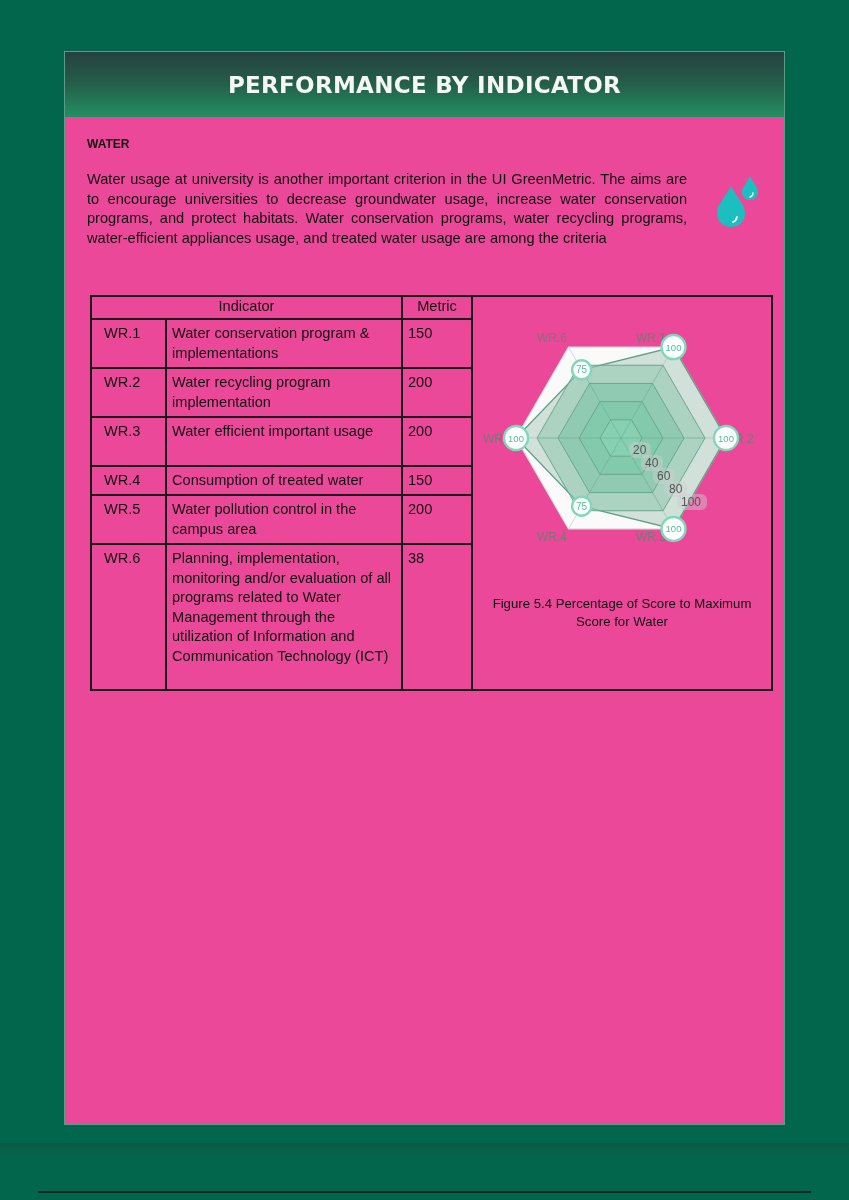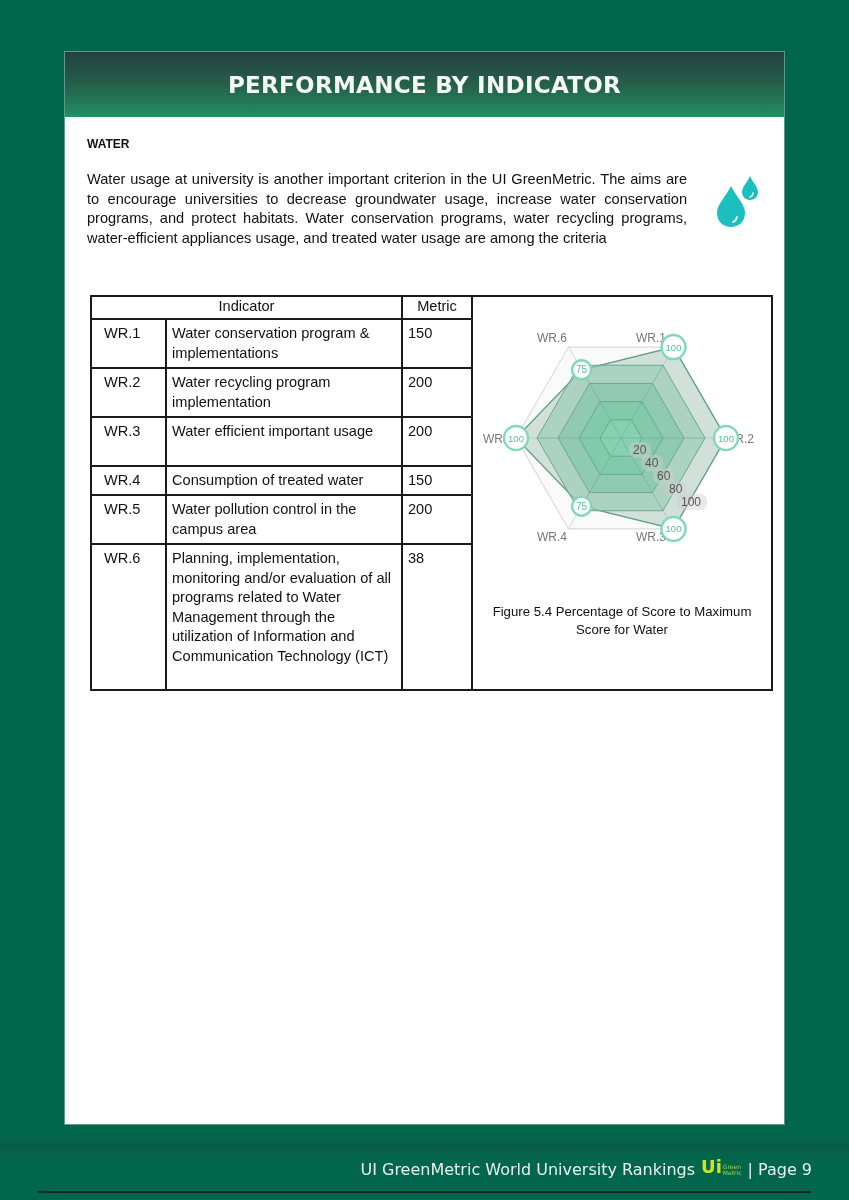--- a/index.html
+++ b/index.html
@@ -7,21 +7,21 @@
     width: 849px; height: 1200px;
     background: #02664c;
     position: relative;
     overflow: hidden;
     font-family: "Liberation Sans", sans-serif;
   }
   .card {
     position: absolute;
     left: 65px; top: 52px;
     width: 719px; height: 1072px;
-    background: #ffffff;
+    background: #ec4899;
     box-shadow: 0 0 0 1px rgba(255,255,255,0.35);
   }
   .banner {
     position: absolute; left: 0; top: 0; right: 0; height: 65px;
     background: linear-gradient(to bottom, #24413f 0%, #255f4a 50%, #219064 100%);
     display: flex; align-items: center; justify-content: center;
   }
   .banner-title {
     color: #f4f7f3;
     font-family: "DejaVu Sans", sans-serif;
@@ -60,21 +60,20 @@
   table.ind th { text-align: center; padding: 0 4px; }
   .c-code { width: 57px; padding-left: 12px !important; }
   .c-desc { width: 225px; }
   .c-score { width: 59px; text-align: left; }
   .c-chart { width: 298px; position: relative; padding: 0 !important; }
   .chart-svg { position: absolute; left: 0; top: 0; }
   .caption {
     position: absolute; left: 0; right: 0; top: 298px;
     text-align: center; font-size: 13.2px; line-height: 18px; color: #111;
     padding: 0 8px;
-    margin-top: 8px;
   }
   .footer {
     position: absolute; left: 0; right: 0; top: 1143px; height: 50px;
     background: linear-gradient(to bottom, #0b5a44 0%, #02664c 30%, #02664c 100%);
   }
   .footer-bar {
     position: absolute; left: 38px; right: 38px; bottom: 0; height: 2px; background: #0d2a22;
   }
   .footer-text {
     position: absolute; right: 37px; top: 17px;
@@ -195,25 +194,14 @@
         <td class="c-code">WR.6</td>
         <td class="c-desc">Planning, implementation, monitoring and/or evaluation of all programs related to Water Management through the utilization of Information and Communication Technology (ICT)</td>
         <td class="c-score">38</td>
       </tr>
     </tbody>
       </table>
   </div>
 </div>
 
 <div class="footer">
-  <div class="footer-text">
-    <span>UI GreenMetric World University Rankings</span>
-    <span class="logo">
-      <span class="logo-ui">Ui</span>
-      <span class="logo-sub">
-        <span>Green</span>
-        <span>Metric</span>
-      </span>
-    </span>
-    <span>| Page 9</span>
-  </div>
   <div class="footer-bar"></div>
 </div>
 
 </body></html>

